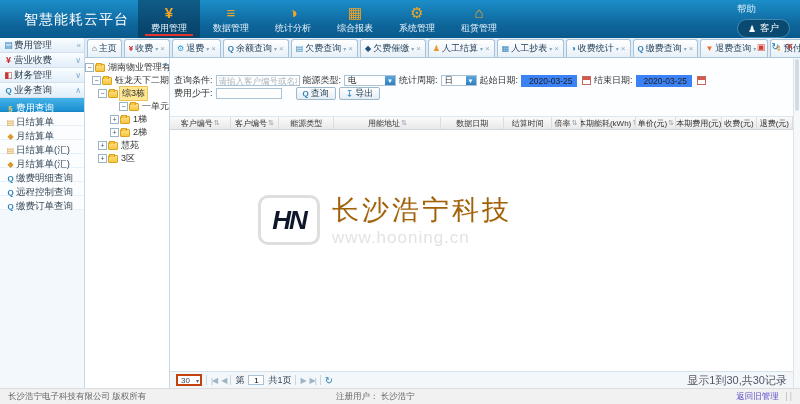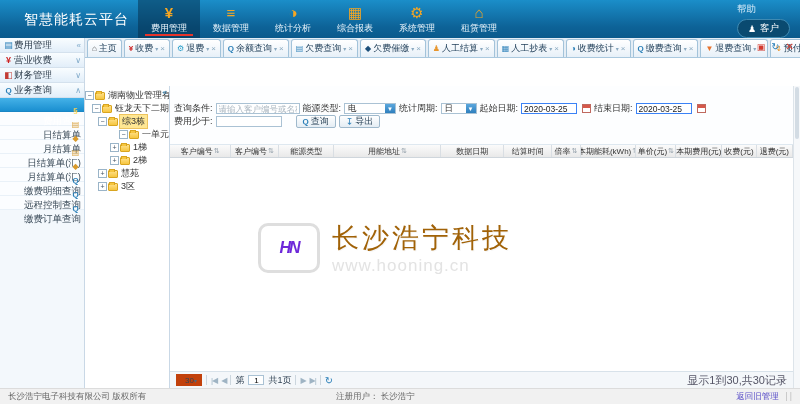--- a/index.html
+++ b/index.html
@@ -23,27 +23,27 @@
     padding:2px 10px; font-size:9.5px; display:flex; align-items:center; gap:4px; cursor:pointer; }
 
   .main-row { flex:1; display:flex; min-height:0; }
 
   
   .sidebar { width:85px; flex:none; background:#f3f8fc; border-right:1px solid #c9d8e6; overflow:hidden; }
   .side-sec { height:15px; display:flex; align-items:center; padding:0 3px; cursor:pointer;
     background:linear-gradient(#f9fdff,#e2eef9); border-bottom:1px solid #d4e1ed; color:#2b3b4a; font-size:9.5px; white-space:nowrap; }
   .side-sec .sicon { width:11px; flex:none; font-size:9px; text-align:center; }
   .side-sec .chev { margin-left:auto; color:#7fa9c9; font-size:8px; }
-  .side-item { height:14px; display:flex; align-items:flex-end; padding:8px 3px 0 5px; cursor:pointer;
-    border-bottom:1px solid #e9f1f8; color:#3a4a58; font-size:9.5px; background:#fbfdff; white-space:nowrap;flex-direction:column; }
+  .side-item { height:14px; display:flex; align-items:center; padding:8px 3px 0 5px; cursor:pointer;
+    border-bottom:1px solid #e9f1f8; color:#3a4a58; font-size:9.5px; background:#fbfdff; white-space:nowrap; }
   .side-item .sicon { width:11px; flex:none; font-size:8px; text-align:center; }
   .side-item.active { background:linear-gradient(#45b2e8,#1a8fd0); color:#fff; border-bottom-color:#1a86c4; }
 
   
-  .workspace { flex:1; display:flex; flex-direction:column; min-width:0;gap:28px; }
+  .workspace { flex:1; display:flex; flex-direction:column; min-width:0; }
   .tabbar { height:20px; flex:none; background:#e4edf5; border-bottom:1px solid #aac8de;
     display:flex; align-items:flex-end; padding-left:2px; position:relative; overflow:hidden; }
   .tab { height:18px; display:flex; align-items:center; gap:2px; padding:0 4px; margin-right:2px; cursor:pointer;
     font-size:9px; color:#24425c; white-space:nowrap; background:linear-gradient(#ffffff,#e7f0f8);
     border:1px solid #a3c3da; border-bottom:none; border-radius:3px 3px 0 0; }
   .tab .ticon { font-size:8px; line-height:8px; }
   .tab .tmenu { font-size:6px; color:#8aa9c0; }
   .tab .tclose { font-size:8px; color:#8aa9c0; }
   .tabbar-tools { position:absolute; right:6px; top:3px; display:flex; gap:6px; align-items:center; }
   .tool-max { color:#d43a2f; font-size:9px; }
@@ -71,21 +71,21 @@
   .grid-area { flex:1; display:flex; flex-direction:column; min-width:0; }
   .query-form { flex:none; background:#fdfeff; border-bottom:1px solid #dee8f0; padding:16px 4px; }
   .qrow { display:flex; align-items:center; height:13px; gap:3px; white-space:nowrap; font-size:9px; color:#333; }
   .qlabel { flex:none; }
   .qin { border:1px solid #aac2d4; background:#fff; height:11px; font-size:8.5px; padding:0 2px; color:#333; }
   .qin::placeholder { color:#aab6c0; }
   .qselect { border:1px solid #aac2d4; background:#fff; height:11px; display:flex; align-items:center;
     font-size:8.5px; padding-left:3px; cursor:pointer; }
   .qselect .sel-arrow { margin-left:auto; width:10px; align-self:stretch; display:flex; align-items:center;
     justify-content:center; background:linear-gradient(#5aa7dd,#2f7fbe); color:#fff; font-size:6px; }
-  .qdate { border:1px solid #3b82f6; background:#fff; height:11px; display:flex; align-items:center;
+  .qdate { border:6px solid #3b82f6; background:#fff; height:11px; display:flex; align-items:center;
     font-size:8.5px; padding:0 2px; color:#222; }
   .cal-icon { width:9px; height:9px; margin-left:2px; border:1px solid #c0695f; background:#fff;
     position:relative; cursor:pointer; flex:none; }
   .cal-icon::before { content:""; position:absolute; top:0; left:0; right:0; height:3px; background:#d6584a; }
   .qbtn { height:13px; border:1px solid #9fb9cc; background:linear-gradient(#ffffff,#e4edf4); border-radius:2px;
     font-size:9px; display:inline-flex; align-items:center; gap:2px; padding:0 6px; color:#223c52; cursor:pointer; }
   .bicon-q { color:#2a7fb8; font-weight:bold; font-size:8px; }
   .bicon-export { color:#2a7fb8; font-size:9px; }
 
   .grid-header { height:13px; flex:none; display:flex; background:linear-gradient(#fbfbfb,#e9e9e9);
@@ -95,27 +95,27 @@
   .gcol:nth-child(1){width:64px} .gcol:nth-child(2){width:50px} .gcol:nth-child(3){width:58px}
   .gcol:nth-child(4){width:112px} .gcol:nth-child(5){width:66px} .gcol:nth-child(6){width:50px}
   .gcol:nth-child(7){width:30px} .gcol:nth-child(8){width:58px} .gcol:nth-child(9){width:42px}
   .gcol:nth-child(10){width:48px} .gcol:nth-child(11){width:36px} .gcol:nth-child(12){width:38px}
   .sorticon { color:#98a4ae; font-size:7px; }
 
   .grid-body { flex:1; background:#fff; position:relative; overflow:hidden; }
   .watermark { position:absolute; left:88px; top:62px; display:flex; align-items:center; gap:12px; }
   .wm-logo { width:62px; height:50px; flex:none; border:3px solid #dedede; border-radius:10px;
     display:flex; align-items:center; justify-content:center; font-style:italic; font-weight:bold;
-    font-size:16px; color:#6d28d9; letter-spacing:-2px; }
+    font-size:26px; color:#0f172a; letter-spacing:-2px; }
   .wm-company { font-size:27px; color:#a16207; letter-spacing:3px; text-shadow:1px 1px 0 #f6f6f6; white-space:nowrap; }
   .wm-url { font-size:17px; color:#e3e3e3; letter-spacing:1px; }
 
   .pager { height:17px; flex:none; background:#f4f7fa; border-top:1px solid #d8e2ea;
     display:flex; align-items:center; padding:0 6px; gap:4px; font-size:9px; color:#345; }
-  .psize { height:12px; border:6px solid #c2410c; background:#fff; display:flex; align-items:center;
+  .psize { height:12px; border:2px solid #c2410c; background:#fff; display:flex; align-items:center;
     font-size:8px; padding-left:3px; width:26px; cursor:pointer; }
   .psize .sel-arrow { margin-left:auto; font-size:6px; color:#567; padding-right:1px; }
   .psep { width:1px; height:10px; background:#ccd6de; }
   .pbtn { color:#9fb4c4; font-size:8px; cursor:pointer; letter-spacing:-1px; }
   .pinput { width:16px; height:10px; border:1px solid #aac2d4; font-size:8px; text-align:center; }
   .prefresh { color:#2a7fb8; font-size:10px; cursor:pointer; }
   .pager-info { margin-left:auto; font-size:11px; color:#556; }
 
   .scroll-strip { width:7px; flex:none; background:#f6f8fa; border-left:1px solid #dde4ea; }
   .scroll-thumb { margin:1px; height:52px; background:#d3dce4; border-radius:3px; }

